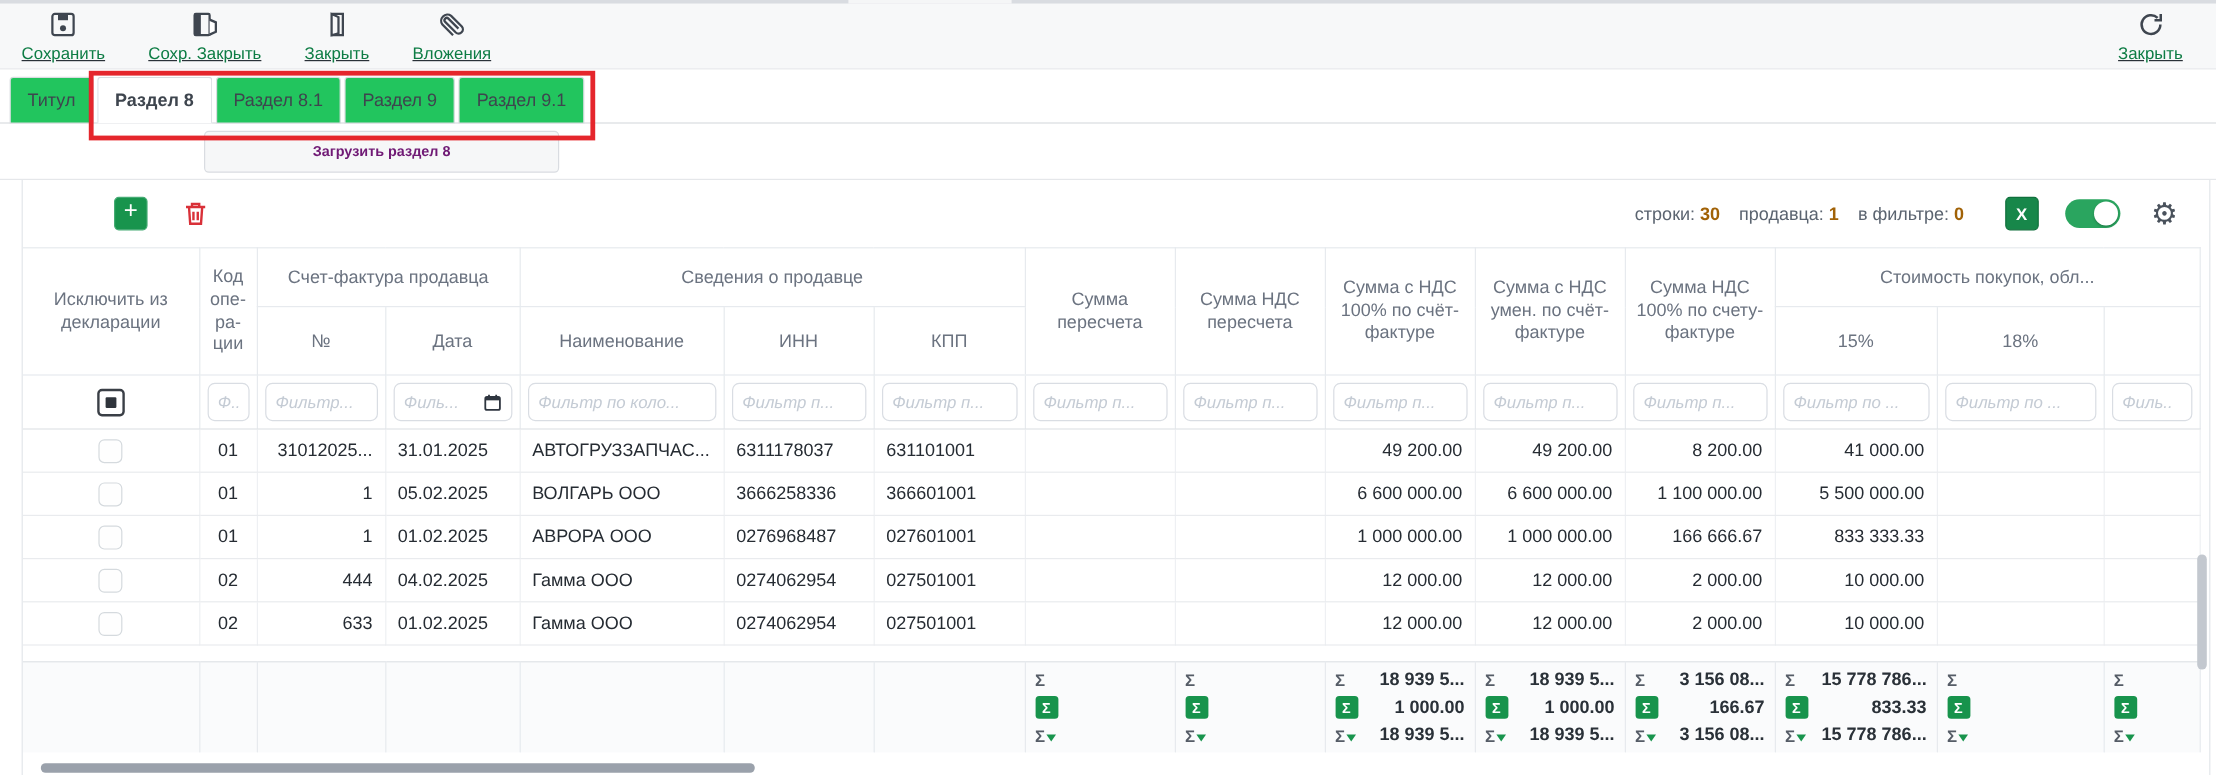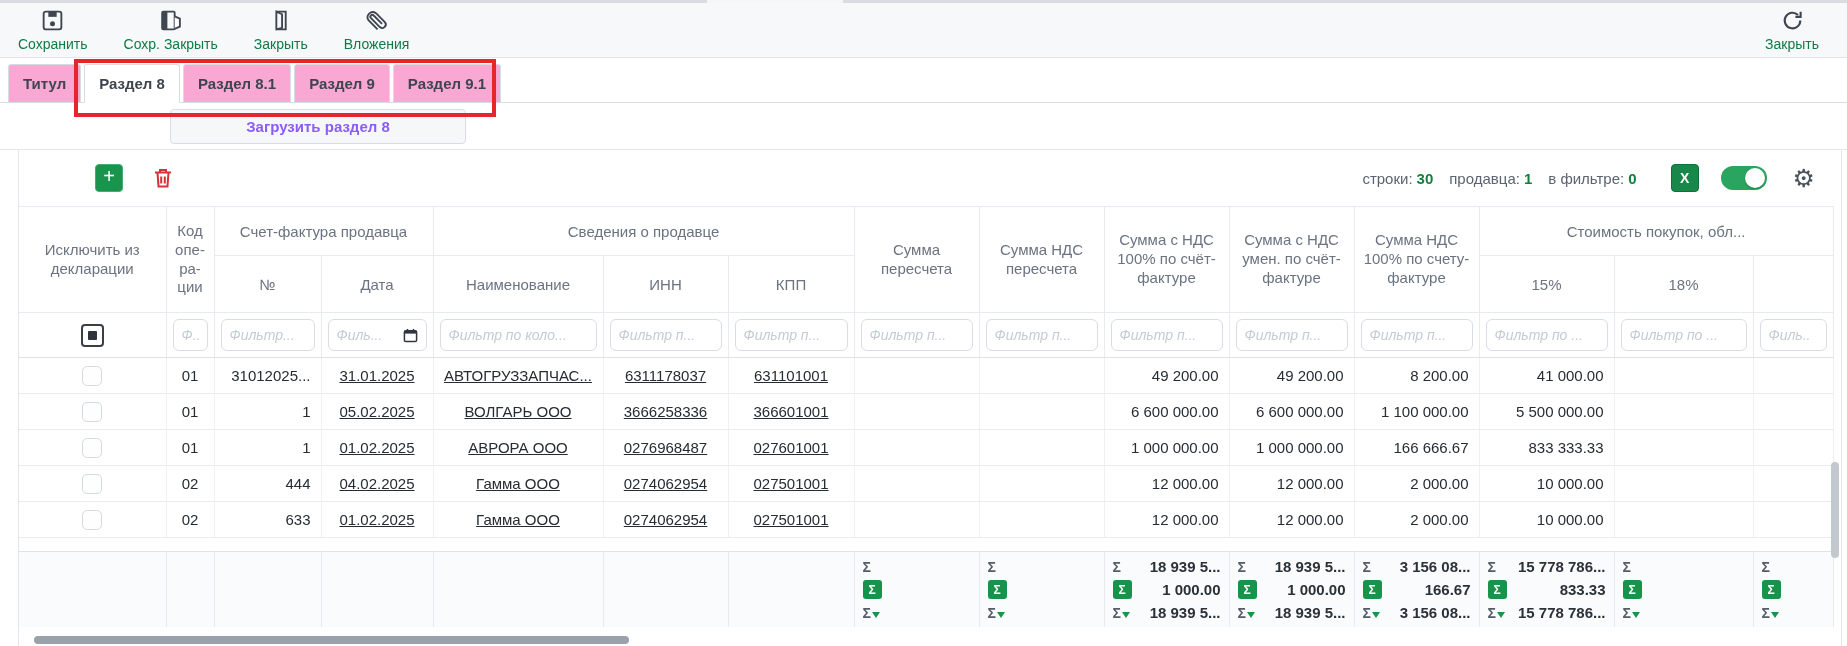--- a/index.html
+++ b/index.html
@@ -7,49 +7,49 @@
     width:1847px;height:646px;overflow:hidden;background:#fff;
     font-family:"Liberation Sans","DejaVu Sans",sans-serif;color:#2a3138;
     position:relative;
   }
   
   .topstrip{height:3px;background:#d9dce1;position:relative;}
   .topstrip .strip-gap{position:absolute;left:707px;top:0;width:136px;height:3px;background:#f5f6f7;}
 
   
   .toolbar{height:54px;background:#f7f8f9;border-bottom:1px solid #e4e6ea;display:flex;align-items:center;padding:0 18px;}
-  .tbtn{display:flex;flex-direction:column;align-items:center;justify-content:center;margin-right:36px;cursor:pointer;}
+  .tbtn{display:flex;flex-direction:column;align-items:center;justify-content:center;margin-right:36px;cursor:pointer;text-decoration:underline;}
   .tbtn svg{width:25px;height:25px;display:block;}
   .tbtn .lbl{font-size:14px;color:#0d7c44;margin-top:3px;white-space:nowrap;}
   .tbtn.right{margin-left:auto;margin-right:10px;}
 
   
   .tabbar{height:44px;position:relative;display:flex;align-items:flex-end;padding-left:8px;border-bottom:1px solid #d9dce0;background:#fff;}
-  .tab{height:37px;display:flex;align-items:center;padding:0 14px;background:#f9a8d4;border:1px solid #d9dce0;
-       border-radius:3px 3px 0 0;margin-right:3px;font-size:15px;color:#3e454e;cursor:pointer;margin-bottom:-1px;white-space:nowrap;font-weight:bold;}
+  .tab{height:37px;display:flex;align-items:center;padding:0 14px;background:#22c55e;border:1px solid #d9dce0;
+       border-radius:3px 3px 0 0;margin-right:3px;font-size:15px;color:#3e454e;cursor:pointer;margin-bottom:-1px;white-space:nowrap;}
   .tab.active{background:#fff;font-weight:700;border-bottom-color:#fff;z-index:2;}
   .hlbox{position:absolute;left:74px;top:1px;width:414px;height:50px;border:4px solid #e5262c;z-index:3;pointer-events:none;}
 
   
   .loadrow{height:46px;display:flex;align-items:center;background:#fff;}
   .loadbtn{margin-left:170px;min-width:294px;height:33px;background:#f6f7f8;border:1px solid #d9dce1;border-radius:4px;
-           font-size:15px;font-weight:600;color:#8b5cf6;display:flex;align-items:center;justify-content:center;cursor:pointer;}
+           font-size:12px;font-weight:600;color:#701a75;display:flex;align-items:center;justify-content:center;cursor:pointer;}
 
   .panel-top{border-top:1px solid #e5e7ea;}
   .panel{margin:0 5px 0 18px;border-left:1px solid #e3e6ea;border-right:1px solid #e3e6ea;position:relative;height:497px;overflow:hidden;background:#fff;}
 
   
   .gridbar{height:56px;display:flex;align-items:center;}
   .addbtn{margin-left:76px;width:26px;height:26px;background:#18944d;border:1px solid #46ab74;border-radius:4px;color:#fff;
           font-size:20px;line-height:23px;text-align:center;cursor:pointer;font-weight:400;}
   .trashbtn{margin-left:28px;cursor:pointer;display:flex;}
   .trashbtn svg{width:24px;height:24px;}
   .stats{margin-left:auto;display:flex;align-items:center;margin-right:26px;font-size:15px;color:#5b6470;}
   .stat{margin-left:16px;white-space:nowrap;}
-  .stat b{color:#15803d;font-weight:700;margin-left:4px;}
+  .stat b{color:#a16207;font-weight:700;margin-left:4px;}
   .xlbtn{width:26px;height:26px;border-radius:4px;background:#17874a;border:1px solid #10703c;color:#fff;font-weight:700;
          font-size:14px;display:flex;align-items:center;justify-content:center;cursor:pointer;margin-left:34px;}
   .toggle{width:46px;height:24px;border-radius:12px;background:#2aa55f;position:relative;cursor:pointer;margin-left:22px;}
   .toggle .knob{position:absolute;right:2px;top:2px;width:20px;height:20px;border-radius:50%;background:#fff;box-shadow:0 1px 2px rgba(0,0,0,.25);}
   .gear{font-size:25px;color:#4a525c;cursor:pointer;line-height:1;margin-left:26px;font-family:"DejaVu Sans",sans-serif;}
 
   
   table{border-collapse:collapse;table-layout:fixed;width:1814px;font-size:15px;}
   thead th{border:1px solid #e7eaee;border-left:none;font-weight:400;color:#6b7380;padding:2px 6px;background:#fff;vertical-align:middle;text-align:center;}
   thead th:first-child{border-left:none;}
@@ -59,21 +59,21 @@
   tr.filters td{border-right:1px solid #e7eaee;border-bottom:1px solid #dfe3e7;height:44px;padding:0 6px;background:#fff;}
   .filter-box{display:flex;align-items:center;border:1px solid #d9dde3;border-radius:6px;height:30px;padding:0 8px;background:#fff;}
   .filter-box input{border:none;outline:none;width:100%;font-size:14px;font-style:italic;color:#5a6472;background:transparent;
                     font-family:inherit;padding:0;min-width:0;}
   .filter-box input::placeholder{color:#c4cbd4;font-style:italic;opacity:1;}
   .cal{flex:0 0 auto;margin-left:4px;}
 
   tbody td{height:35px;border-right:1px solid #eef0f3;border-bottom:1px solid #e9ebee;padding:0 10px;color:#262c33;
            overflow:hidden;white-space:nowrap;}
   tr.gap td{height:13px;border:none;background:#fff;padding:0;}
-  .al{text-align:center;text-decoration:underline;}.ar{text-align:right;}.ac{text-align:center;}
+  .al{text-align:left;}.ar{text-align:right;}.ac{text-align:center;}
 
   tfoot td{border-right:1px solid #e7eaee;border-top:1px solid #dfe3e7;background:#fafbfc;vertical-align:top;padding:3px 0;}
   .tline{height:23px;display:flex;align-items:center;padding:0 8px;font-size:15px;color:#2a3138;}
   .tline .val{margin-left:auto;white-space:nowrap;font-weight:bold;}
   .sg{font-weight:700;color:#555c66;font-size:14px;}
   .sgbox{width:19px;height:19px;background:#17934c;border-radius:3px;color:#fff;font-size:12px;font-weight:700;
          display:flex;align-items:center;justify-content:center;cursor:pointer;}
   .funnel{width:0;height:0;border-left:4px solid transparent;border-right:4px solid transparent;border-top:6px solid #18944d;
           display:inline-block;margin-left:1px;}
 

